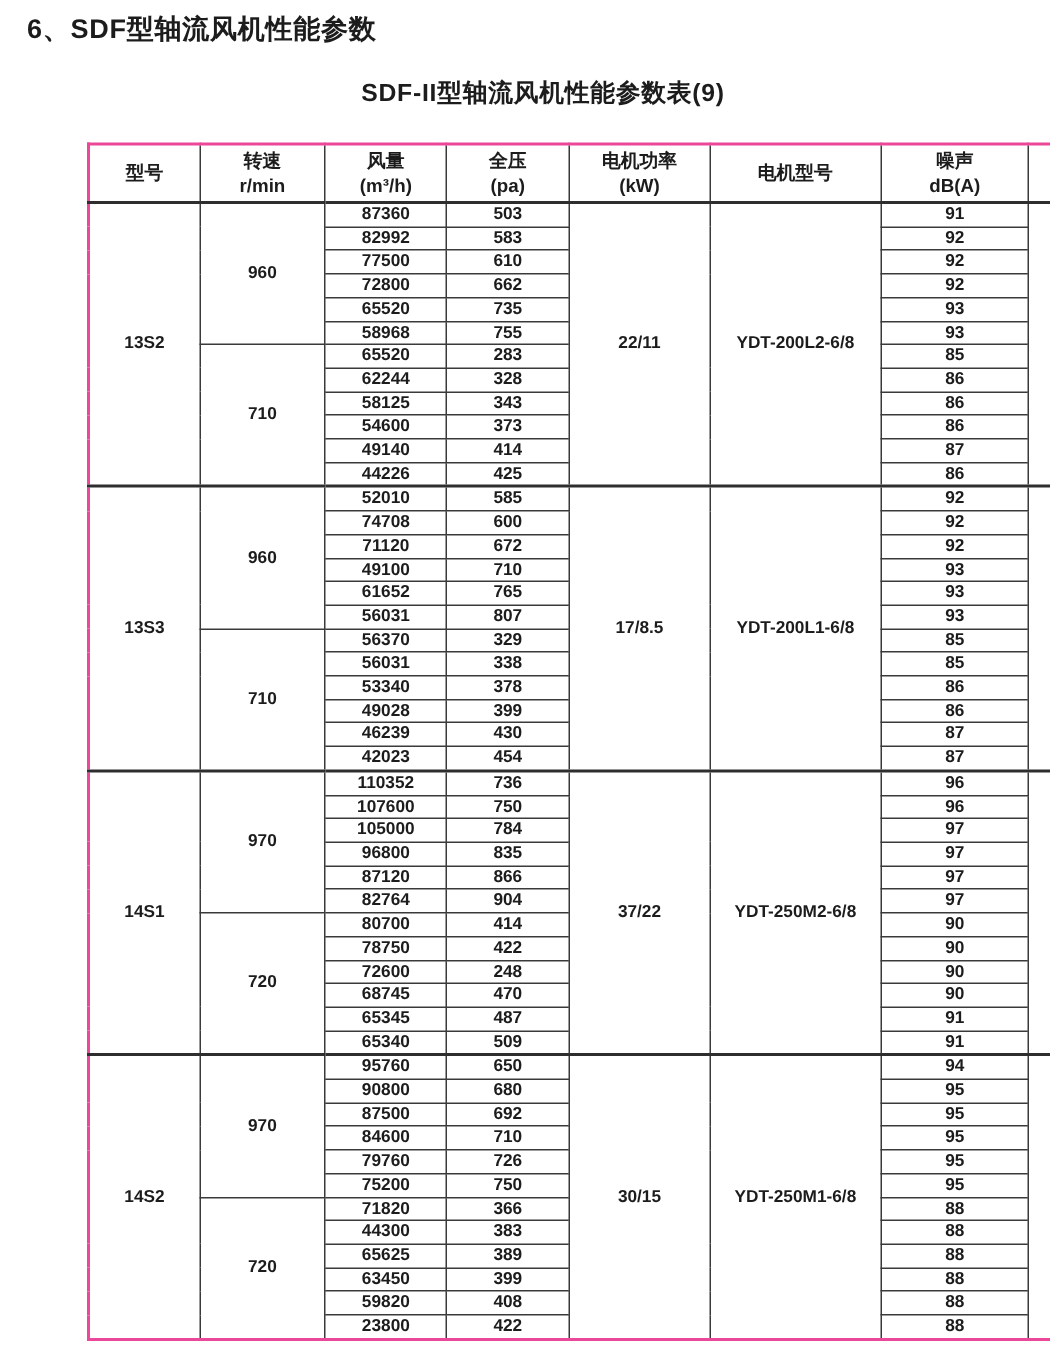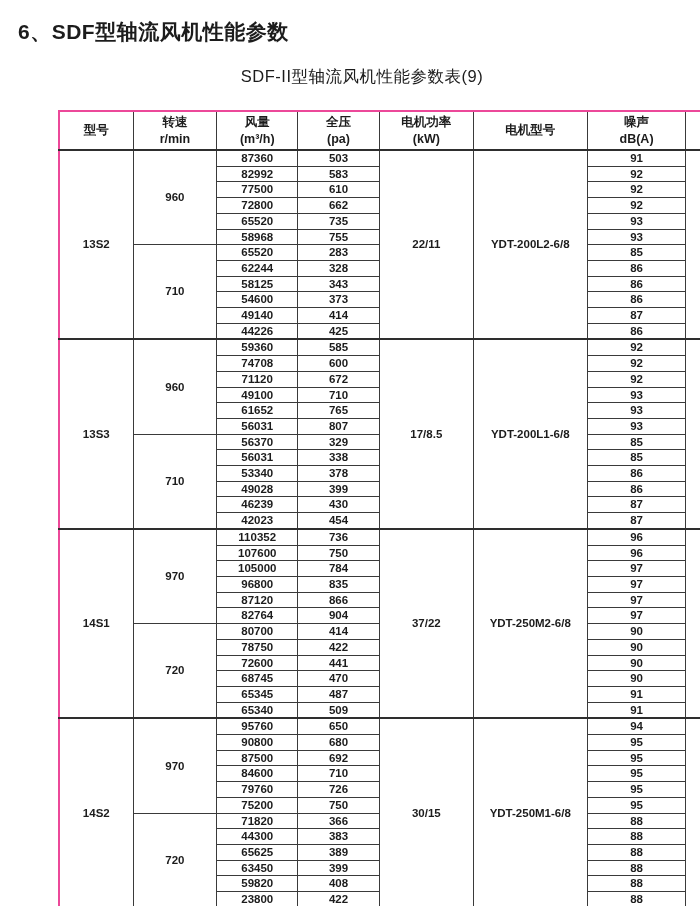--- a/index.html
+++ b/index.html
@@ -4,28 +4,28 @@
 <style>
   * { box-sizing: border-box; }
   html, body {
     margin: 0; padding: 0;
     width: 700px; height: 906px;
     background: #ffffff;
     font-family: "Liberation Sans", sans-serif;
     color: #1c1c1c;
   }
   .page-title {
-    font-size: 21px;
+    font-size: 18px;
     font-weight: bold;
-    margin: 18px 0 0 18px;
+    margin: 7px 0 0 18px;
     letter-spacing: 0.5px;
   }
   .table-title {
     font-size: 16.5px;
-    font-weight: normal;
+    font-weight: bold;
     text-align: center;
     margin: 20px 0 0 0;
     letter-spacing: 0.5px;
     padding-left: 24px;
   }
   table.perf {
     border-collapse: collapse;
     table-layout: fixed;
     width: 688px;
     margin: 22px 0 0 58px;
@@ -152,21 +152,21 @@
           <td>87</td>
         </tr>
         <tr>
           <td>44226</td>
           <td>425</td>
           <td>86</td>
         </tr>
         <tr class="section-start">
           <td rowspan="12">13S3</td>
           <td rowspan="6">960</td>
-          <td>59360</td>
+          <td>52010</td>
           <td>585</td>
           <td rowspan="12">17/8.5</td>
           <td rowspan="12">YDT-200L1-6/8</td>
           <td>92</td>
           <td rowspan="12">587</td>
         </tr>
         <tr>
           <td>74708</td>
           <td>600</td>
           <td>92</td>
@@ -263,21 +263,21 @@
           <td>414</td>
           <td>90</td>
         </tr>
         <tr>
           <td>78750</td>
           <td>422</td>
           <td>90</td>
         </tr>
         <tr>
           <td>72600</td>
-          <td>441</td>
+          <td>248</td>
           <td>90</td>
         </tr>
         <tr>
           <td>68745</td>
           <td>470</td>
           <td>90</td>
         </tr>
         <tr>
           <td>65345</td>
           <td>487</td>

